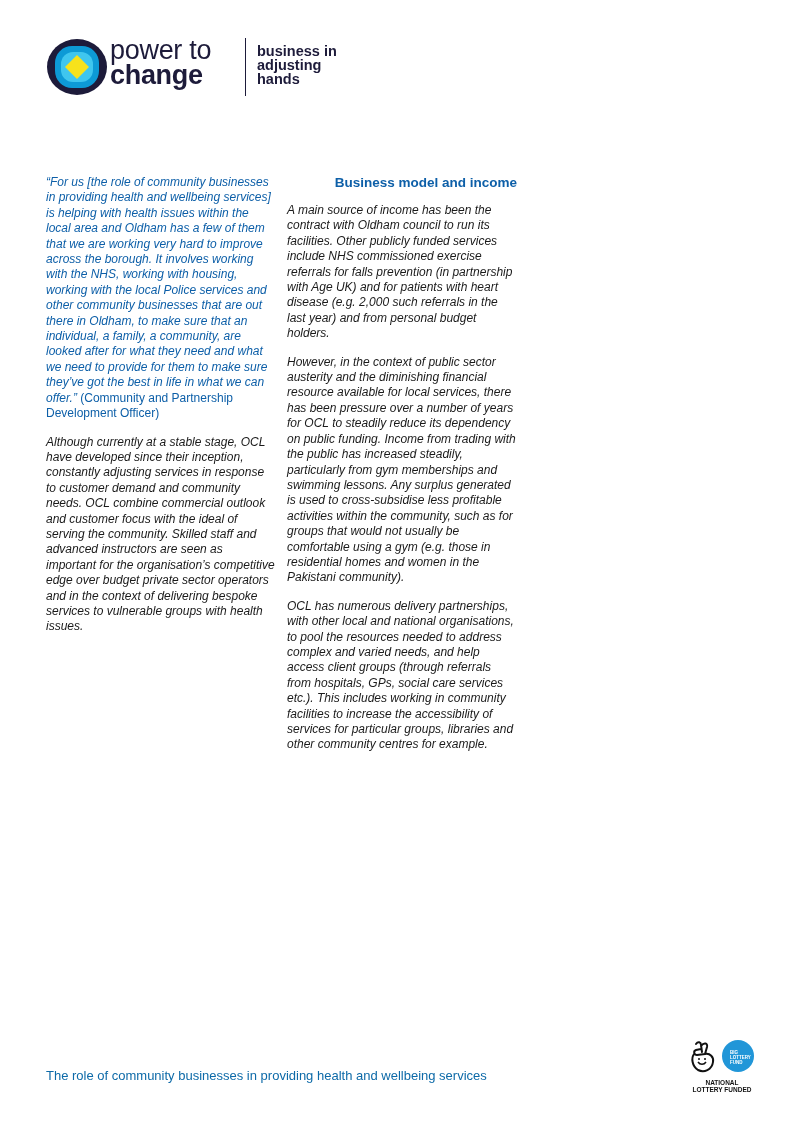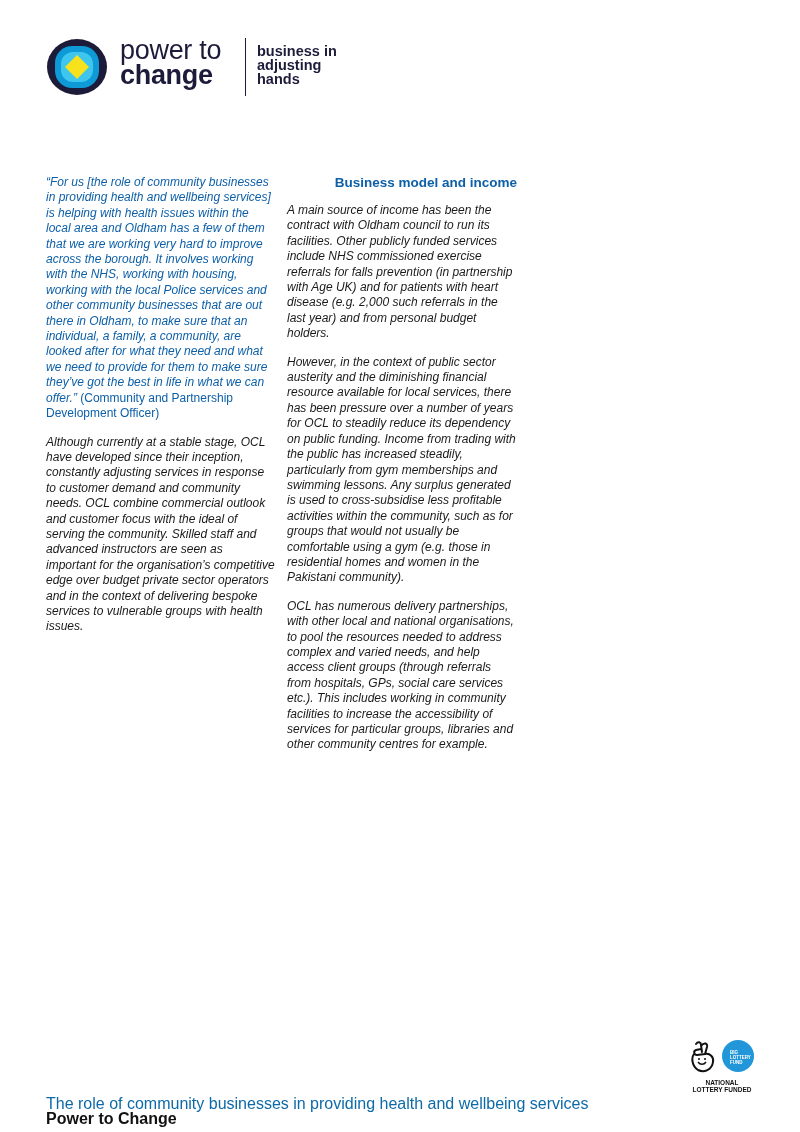--- a/index.html
+++ b/index.html
@@ -1,34 +1,34 @@
 <!DOCTYPE html>
 <html><head>
 <meta charset="utf-8">
 <style>
   html, body { margin: 0; padding: 0; background: #ffffff; }
   body { width: 800px; height: 1132px; position: relative; overflow: hidden; font-family: "Liberation Sans", "DejaVu Sans", sans-serif; color: #1a1a1a; }
   .logo { position: absolute; left: 46px; top: 38px; width: 300px; height: 60px; }
   .logo-mark { position: absolute; left: 0; top: 0; width: 62px; height: 58px; }
-  .logo-word { position: absolute; left: 74px; top: 0; font-size: 27px; line-height: 25px; color: #1d1b3a; letter-spacing: -0.3px; }
+  .logo-word { position: absolute; left: 64px; top: 0; font-size: 27px; line-height: 25px; color: #1d1b3a; letter-spacing: -0.3px; }
   .logo-word .l1 { font-weight: normal; display: block; }
   .logo-word .l2 { font-weight: bold; display: block; }
   .logo-divider { position: absolute; left: 199px; top: 0; width: 1px; height: 58px; background: #1d1b3a; }
   .logo-tag { position: absolute; left: 211px; top: 6px; font-size: 14.5px; line-height: 14px; color: #1d1b3a; }
   .logo-tag span { display: block; font-weight: bold; }
 
   .col { position: absolute; font-size: 12px; line-height: 15.4px; }
   .col-left { left: 46px; top: 175px; width: 230px; }
   .col-right { left: 287px; top: 175px; width: 230px; }
   .quote { color: #0d5fa8; font-style: italic; margin: 0 0 13px 0; }
   .quote .attr { font-style: normal; text-align: right; }
   p { margin: 0 0 13px 0; font-style: italic; }
   h2 { font-size: 13.5px; font-weight: bold; color: #0d5fa8; margin: 0 0 12px 0; line-height: 16px; text-align: right; }
 
-  .footer { position: absolute; left: 46px; top: 1068px; font-size: 16px; line-height: 15px; margin-top: 28px; }
+  .footer { position: absolute; left: 46px; top: 1068px; font-size: 13px; line-height: 15px; }
   .footer .f1 { color: #0d6aa8; display: block; }
   .footer .f2 { color: #111; font-weight: bold; display: block; }
 
   .lottery { position: absolute; left: 686px; top: 1040px; width: 72px; height: 56px; }
   .lottery .big { position: absolute; left: 36px; top: 0; width: 32px; height: 32px; border-radius: 50%; background: #2196d8; color: #fff; font-size: 4.5px; line-height: 5px; font-weight: bold; box-sizing: border-box; padding: 10px 0 0 8px; }
   .lottery .nlf { position: absolute; left: 0; top: 39px; width: 72px; text-align: center; font-size: 6.5px; line-height: 7px; font-weight: bold; color: #111; }
   .lottery .nlf span { display: block; }
   .lottery .hand { position: absolute; left: 2px; top: 0; width: 30px; height: 34px; }
 </style>
 </head>
@@ -60,21 +60,20 @@
 
 <div class="col col-right">
   <h2>Business model and income</h2>
   <p>A main source of income has been the contract with Oldham council to run its facilities. Other publicly funded services include NHS commissioned exercise referrals for falls prevention (in partnership with Age UK) and for patients with heart disease (e.g. 2,000 such referrals in the last year) and from personal budget holders.</p>
   <p>However, in the context of public sector austerity and the diminishing financial resource available for local services, there has been pressure over a number of years for OCL to steadily reduce its dependency on public funding. Income from trading with the public has increased steadily, particularly from gym memberships and swimming lessons. Any surplus generated is used to cross-subsidise less profitable activities within the community, such as for groups that would not usually be comfortable using a gym (e.g. those in residential homes and women in the Pakistani community).</p>
   <p>OCL has numerous delivery partnerships, with other local and national organisations, to pool the resources needed to address complex and varied needs, and help access client groups (through referrals from hospitals, GPs, social care services etc.). This includes working in community facilities to increase the accessibility of services for particular groups, libraries and other community centres for example.</p>
 </div>
 
 <div class="footer">
   <span class="f1">The role of community businesses in providing health and wellbeing services</span>
-  <span class="f2">Power to Change</span>
 </div>
 
 <div class="lottery">
   <svg class="hand" viewBox="0 0 30 34">
     <path d="M8 4 C10 1 13 2 13 5 L14 12 M13 6 C16 2 20 3 19 7 L17 14 M6 14 C3 18 4 26 10 30 C16 33 24 30 25 22 C26 17 22 13 17 14 L9 15 C6 15 5 11 8 10 L13 9" fill="none" stroke="#111" stroke-width="2" stroke-linecap="round"></path>
     <path d="M10 22 C12 25 16 25 18 22" fill="none" stroke="#111" stroke-width="1.5"></path>
     <circle cx="11" cy="19" r="1" fill="#111"></circle>
     <circle cx="17" cy="19" r="1" fill="#111"></circle>
   </svg>
   <div class="big">

